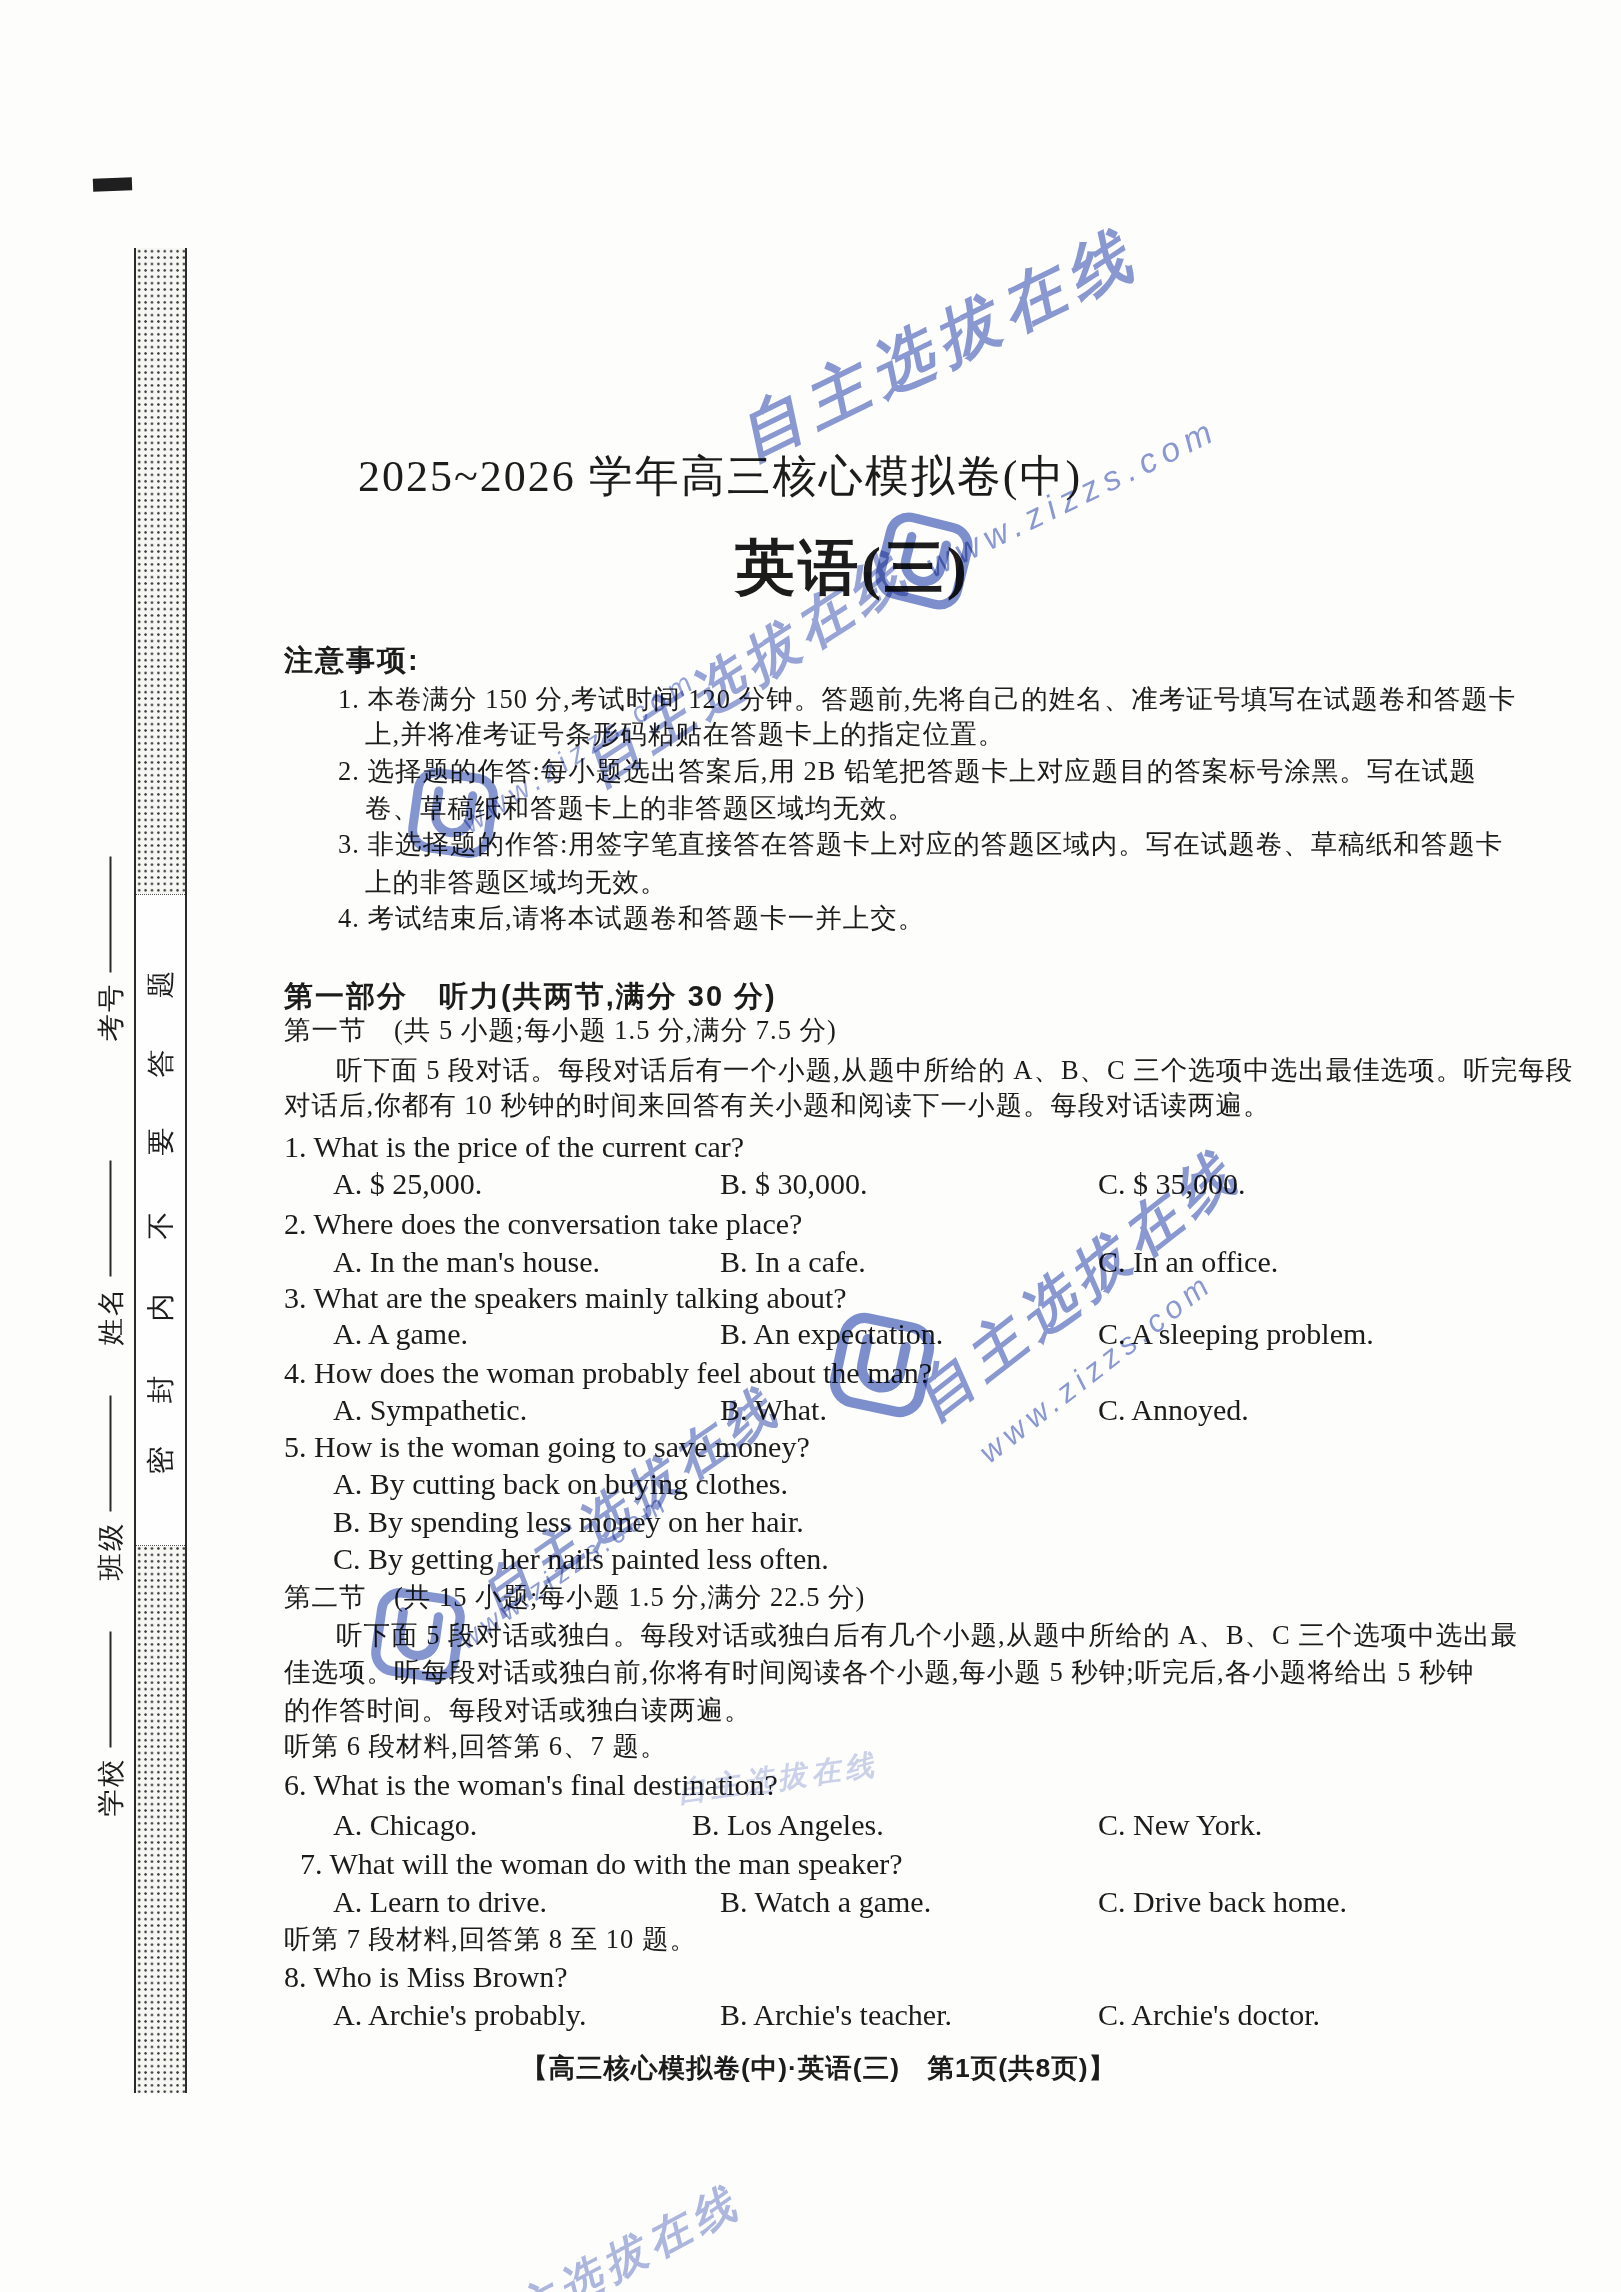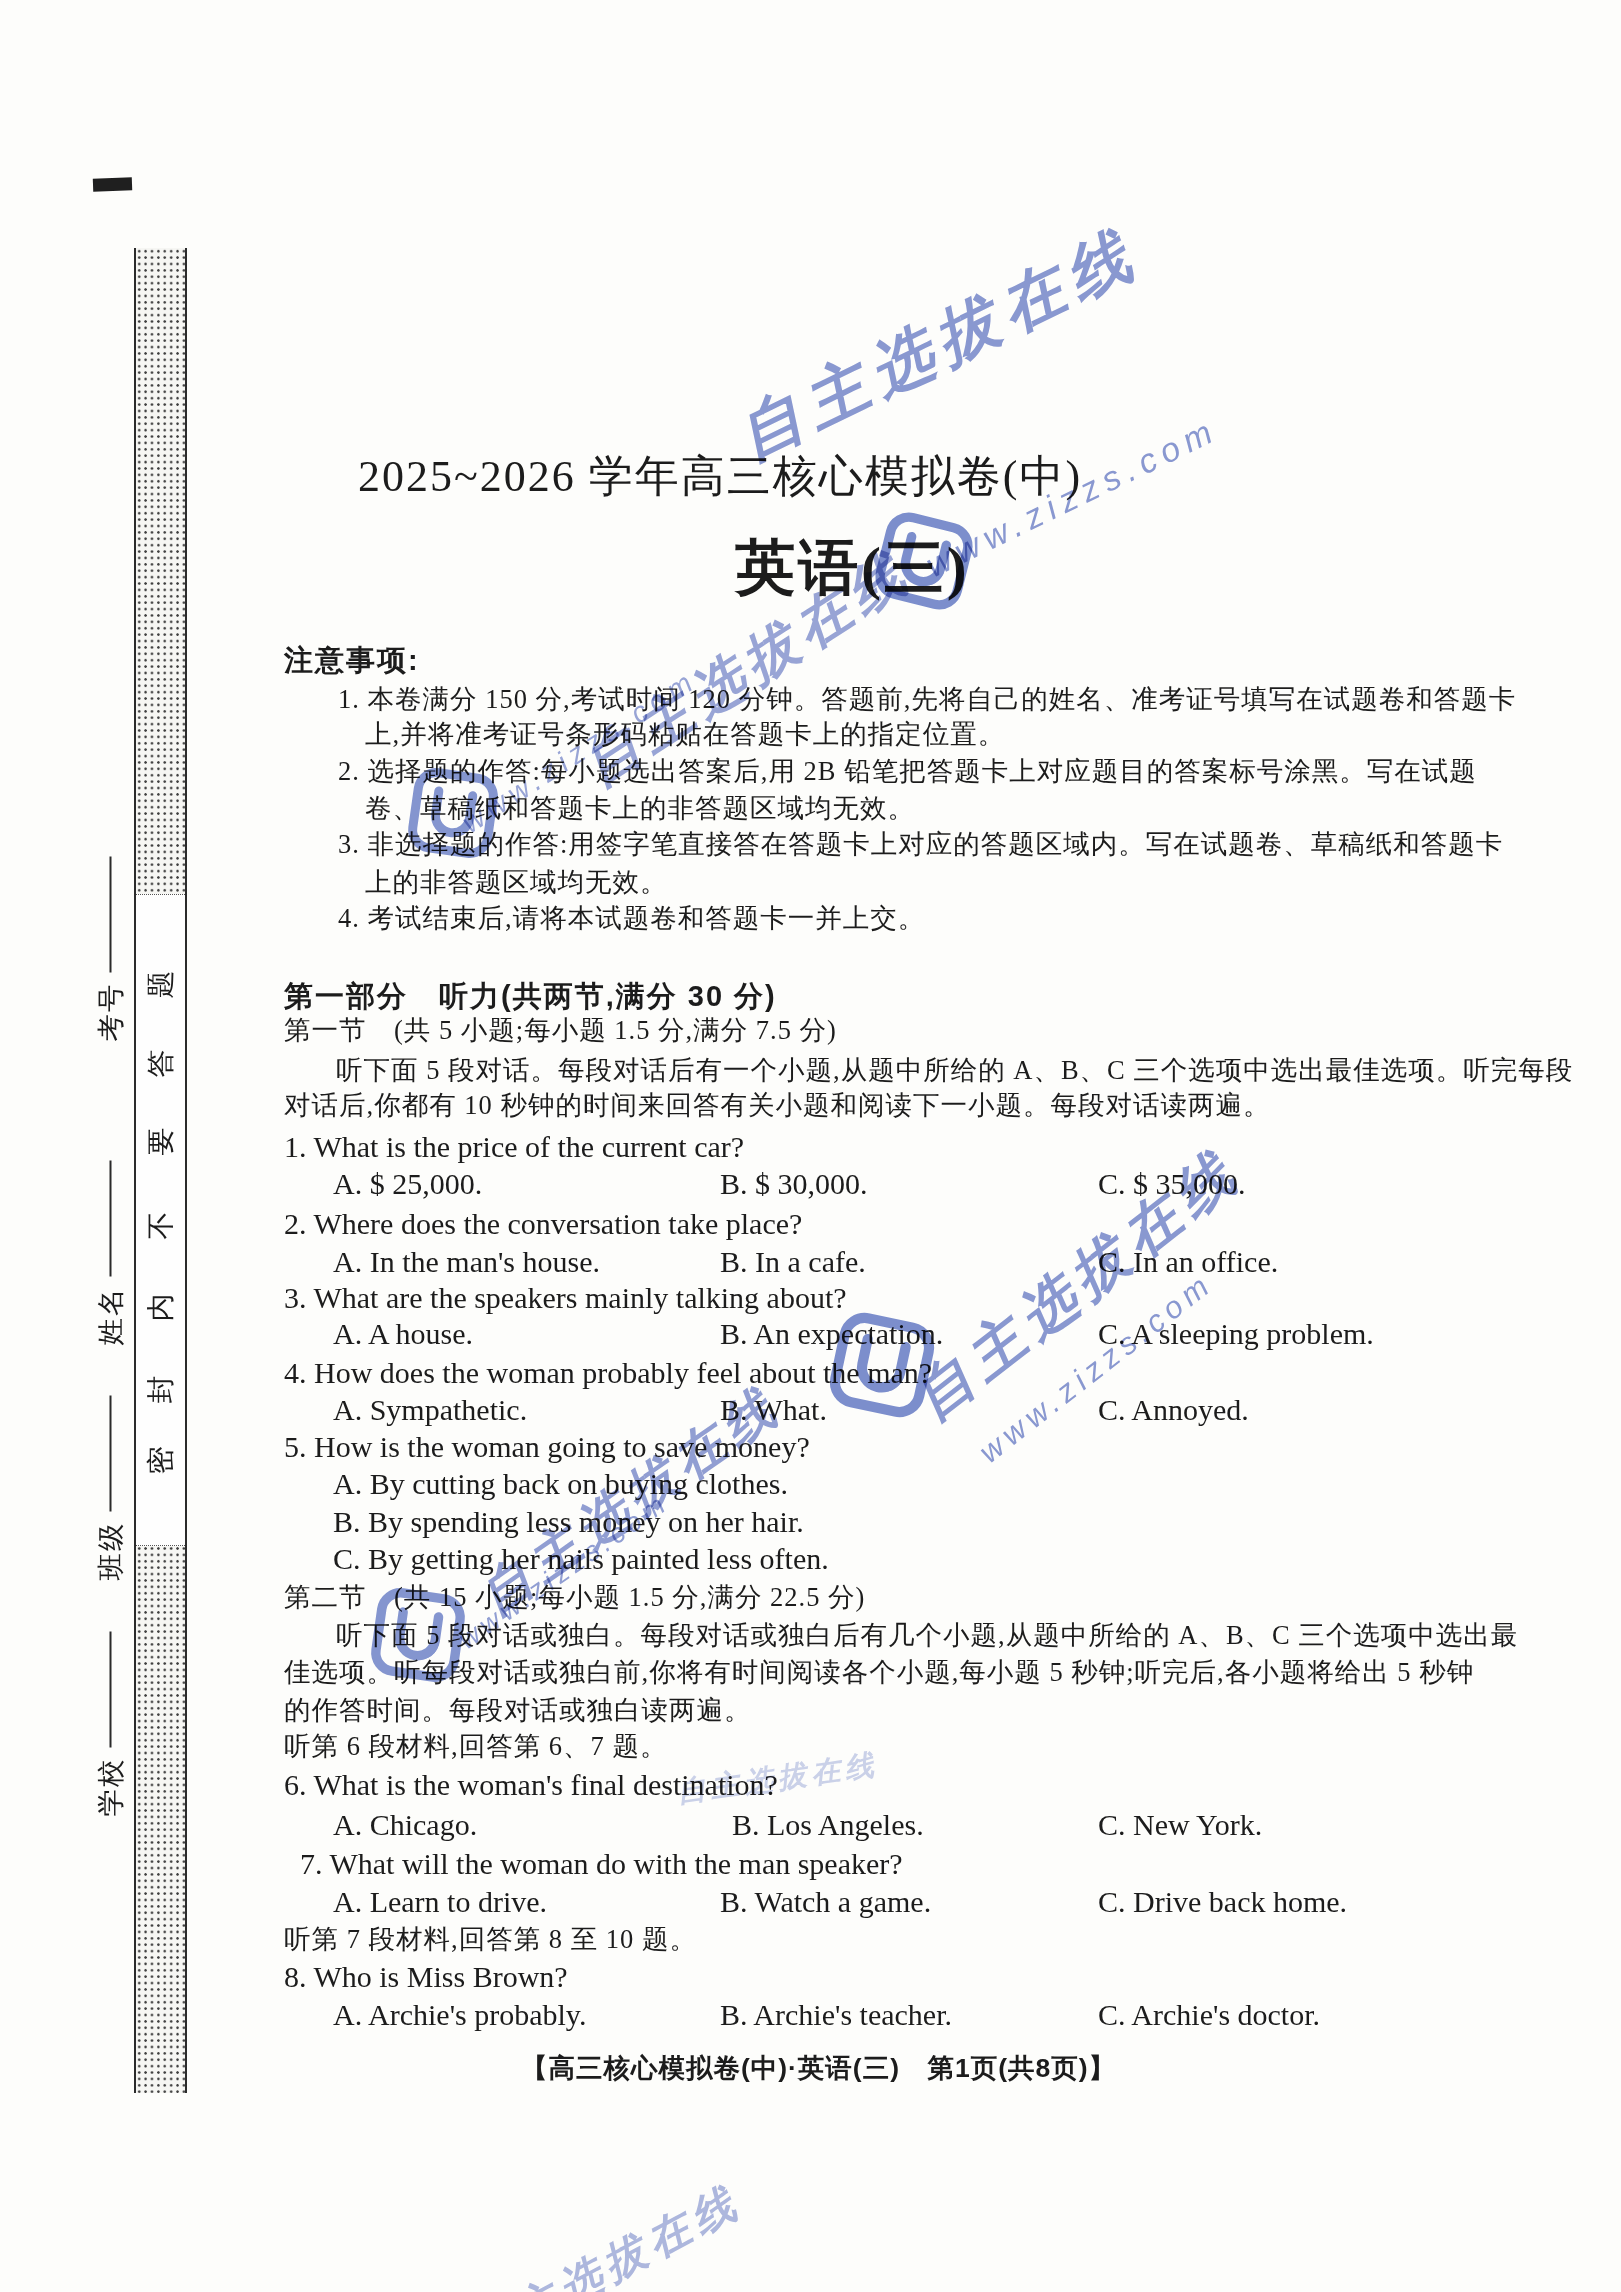--- a/index.html
+++ b/index.html
@@ -116,21 +116,21 @@
 
 <div class="ln en" style="left:284px;top:1205px">2. Where does the conversation take place?</div>
 <div class="ln en" style="left:284px;top:1243px;width:1147px">
   <span class="opt" style="left:49px">A. In the man's house.</span>
   <span class="opt" style="left:436px">B. In a cafe.</span>
   <span class="opt" style="left:814px">C. In an office.</span>
 </div>
 
 <div class="ln en" style="left:284px;top:1279px">3. What are the speakers mainly talking about?</div>
 <div class="ln en" style="left:284px;top:1315px;width:1147px">
-  <span class="opt" style="left:49px">A. A house.</span>
+  <span class="opt" style="left:49px">A. A game.</span>
   <span class="opt" style="left:436px">B. An expectation.</span>
   <span class="opt" style="left:814px">C. A sleeping problem.</span>
 </div>
 
 <div class="ln en" style="left:284px;top:1354px">4. How does the woman probably feel about the man?</div>
 <div class="ln en" style="left:284px;top:1391px;width:1147px">
   <span class="opt" style="left:49px">A. Sympathetic.</span>
   <span class="opt" style="left:436px">B. What.</span>
   <span class="opt" style="left:814px">C. Annoyed.</span>
 </div>
@@ -142,21 +142,21 @@
 
 <div class="ln zh" style="left:284px;top:1579px">第二节　(共 15 小题;每小题 1.5 分,满分 22.5 分)</div>
 <div class="ln zh" style="left:336px;top:1617px">听下面 5 段对话或独白。每段对话或独白后有几个小题,从题中所给的 A、B、C 三个选项中选出最</div>
 <div class="ln zh" style="left:284px;top:1654px">佳选项。听每段对话或独白前,你将有时间阅读各个小题,每小题 5 秒钟;听完后,各小题将给出 5 秒钟</div>
 <div class="ln zh" style="left:284px;top:1692px">的作答时间。每段对话或独白读两遍。</div>
 <div class="ln zh" style="left:284px;top:1728px">听第 6 段材料,回答第 6、7 题。</div>
 
 <div class="ln en" style="left:284px;top:1766px">6. What is the woman's final destination?</div>
 <div class="ln en" style="left:284px;top:1806px;width:1147px">
   <span class="opt" style="left:49px">A. Chicago.</span>
-  <span class="opt" style="left:448px">B. Los Angeles.</span>
+  <span class="opt" style="left:408px">B. Los Angeles.</span>
   <span class="opt" style="left:814px">C. New York.</span>
 </div>
 
 <div class="ln en" style="left:300px;top:1845px">7. What will the woman do with the man speaker?</div>
 <div class="ln en" style="left:284px;top:1883px;width:1147px">
   <span class="opt" style="left:49px">A. Learn to drive.</span>
   <span class="opt" style="left:436px">B. Watch a game.</span>
   <span class="opt" style="left:814px">C. Drive back home.</span>
 </div>
 <div class="ln zh" style="left:284px;top:1921px">听第 7 段材料,回答第 8 至 10 题。</div>

